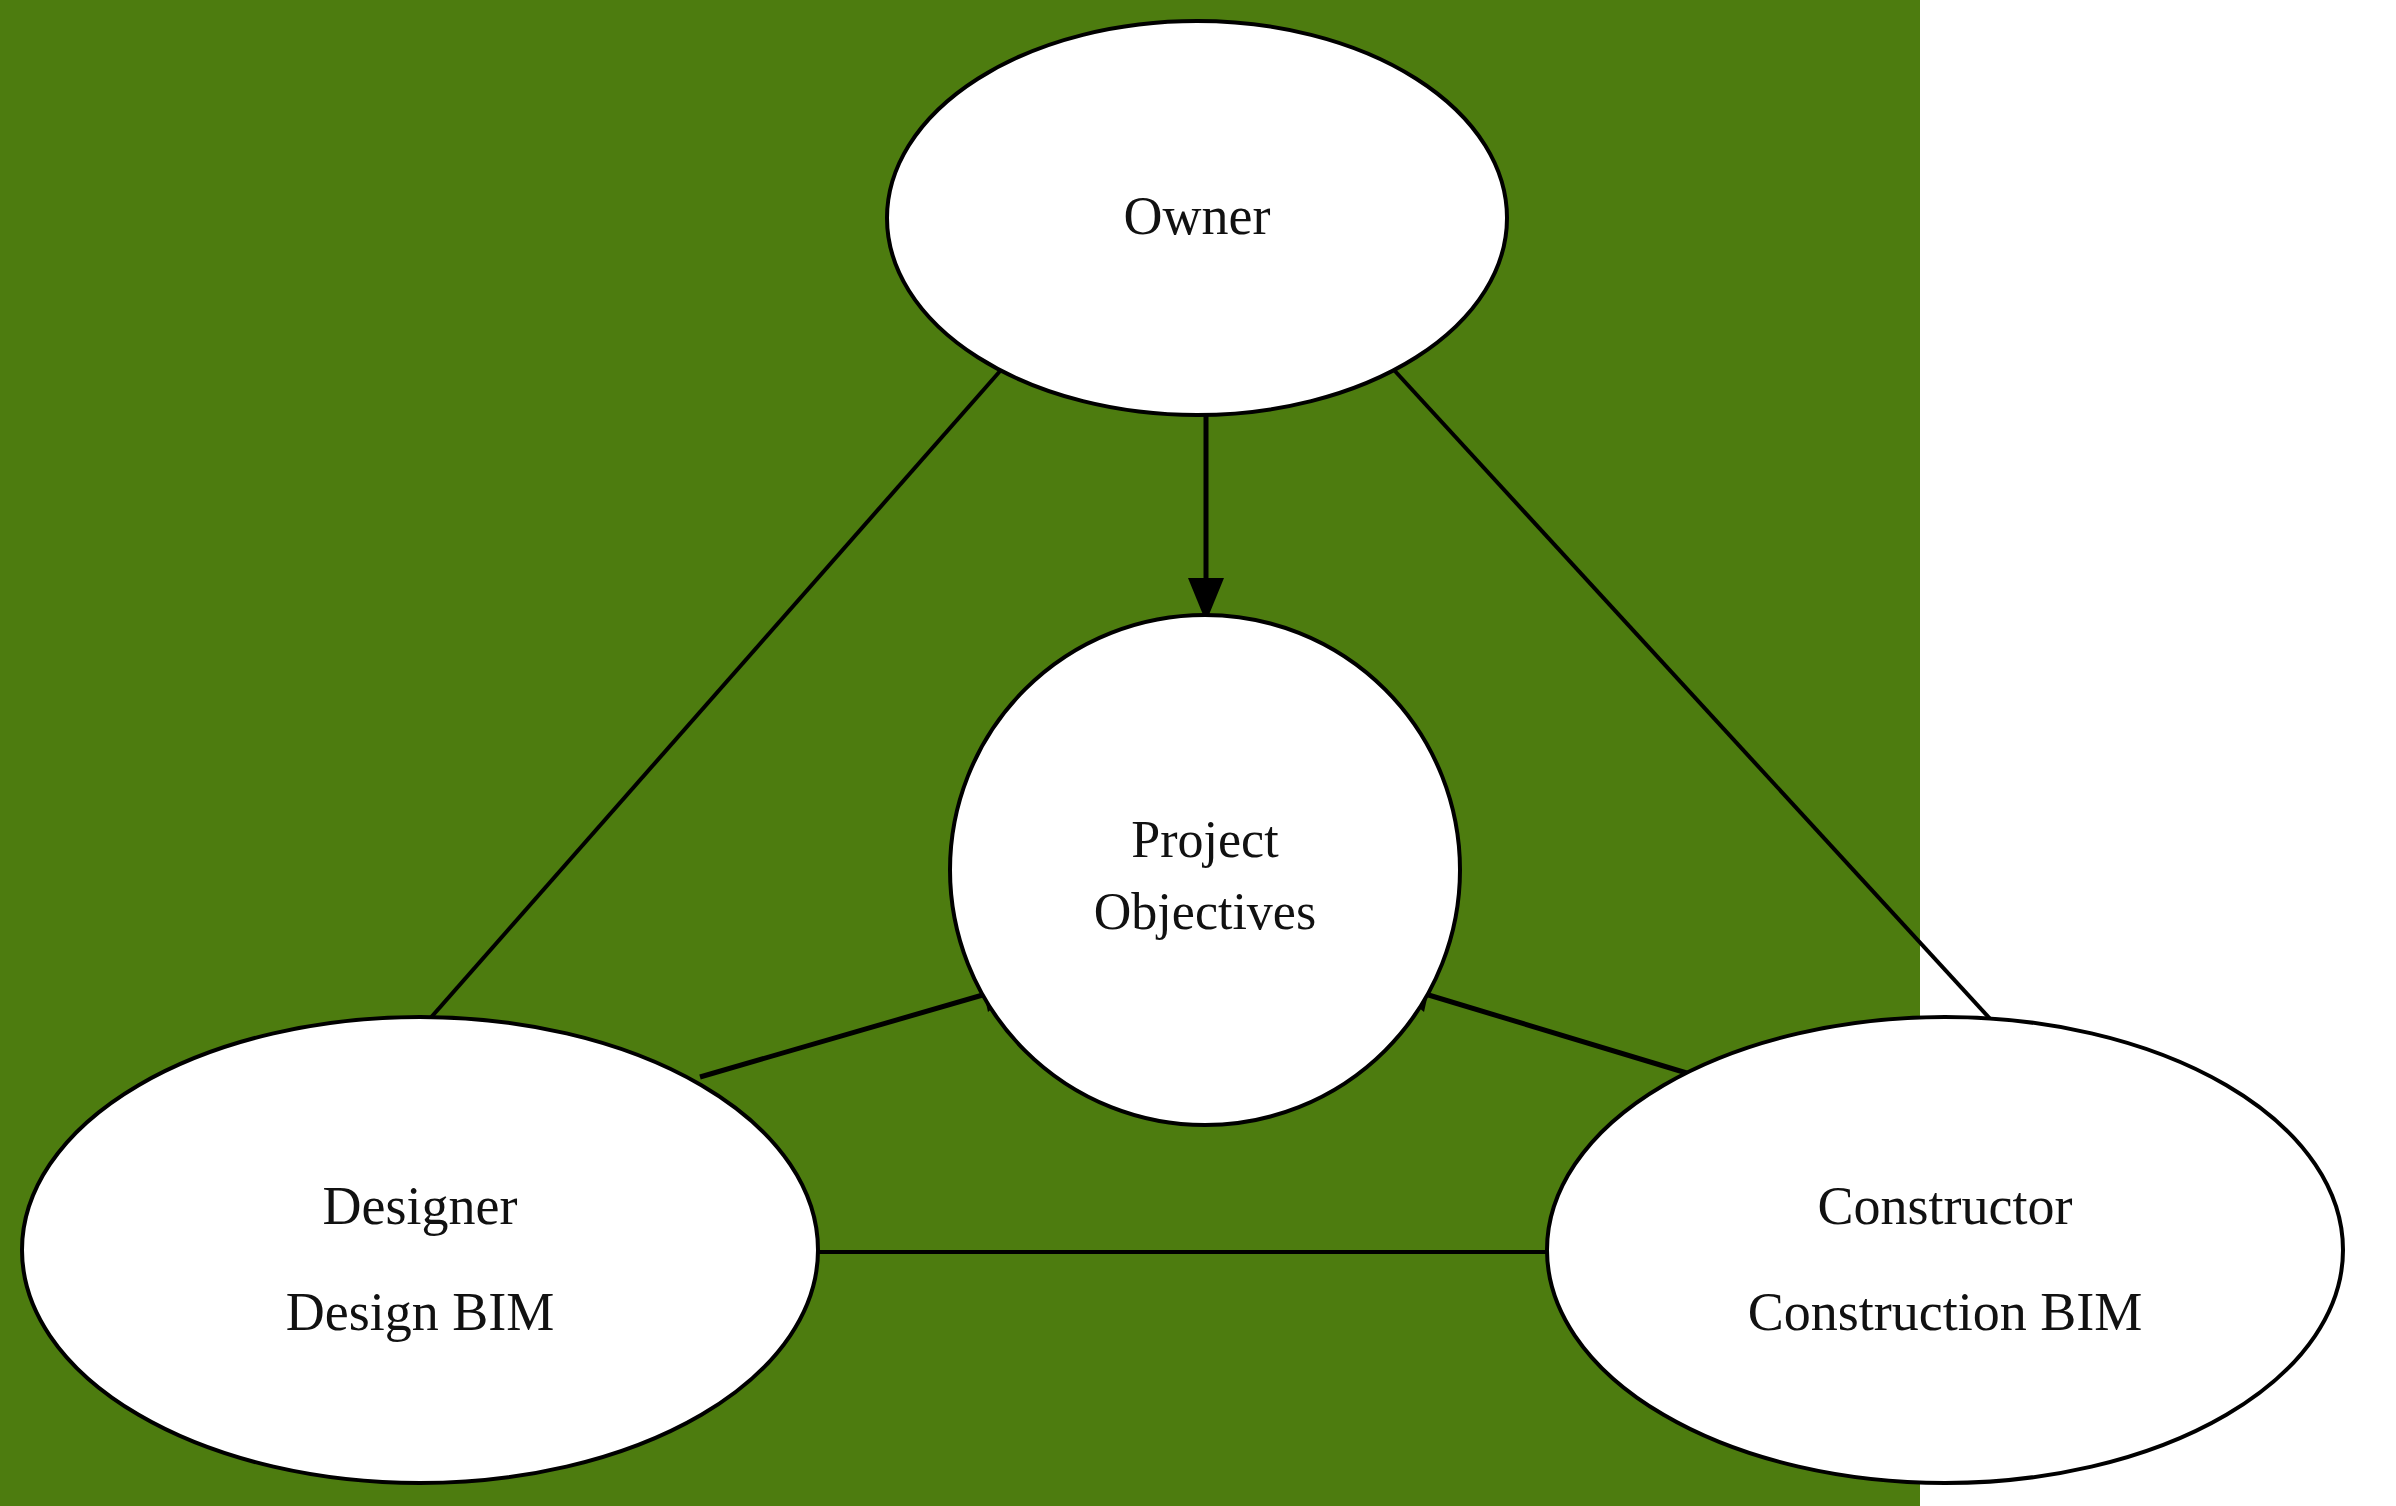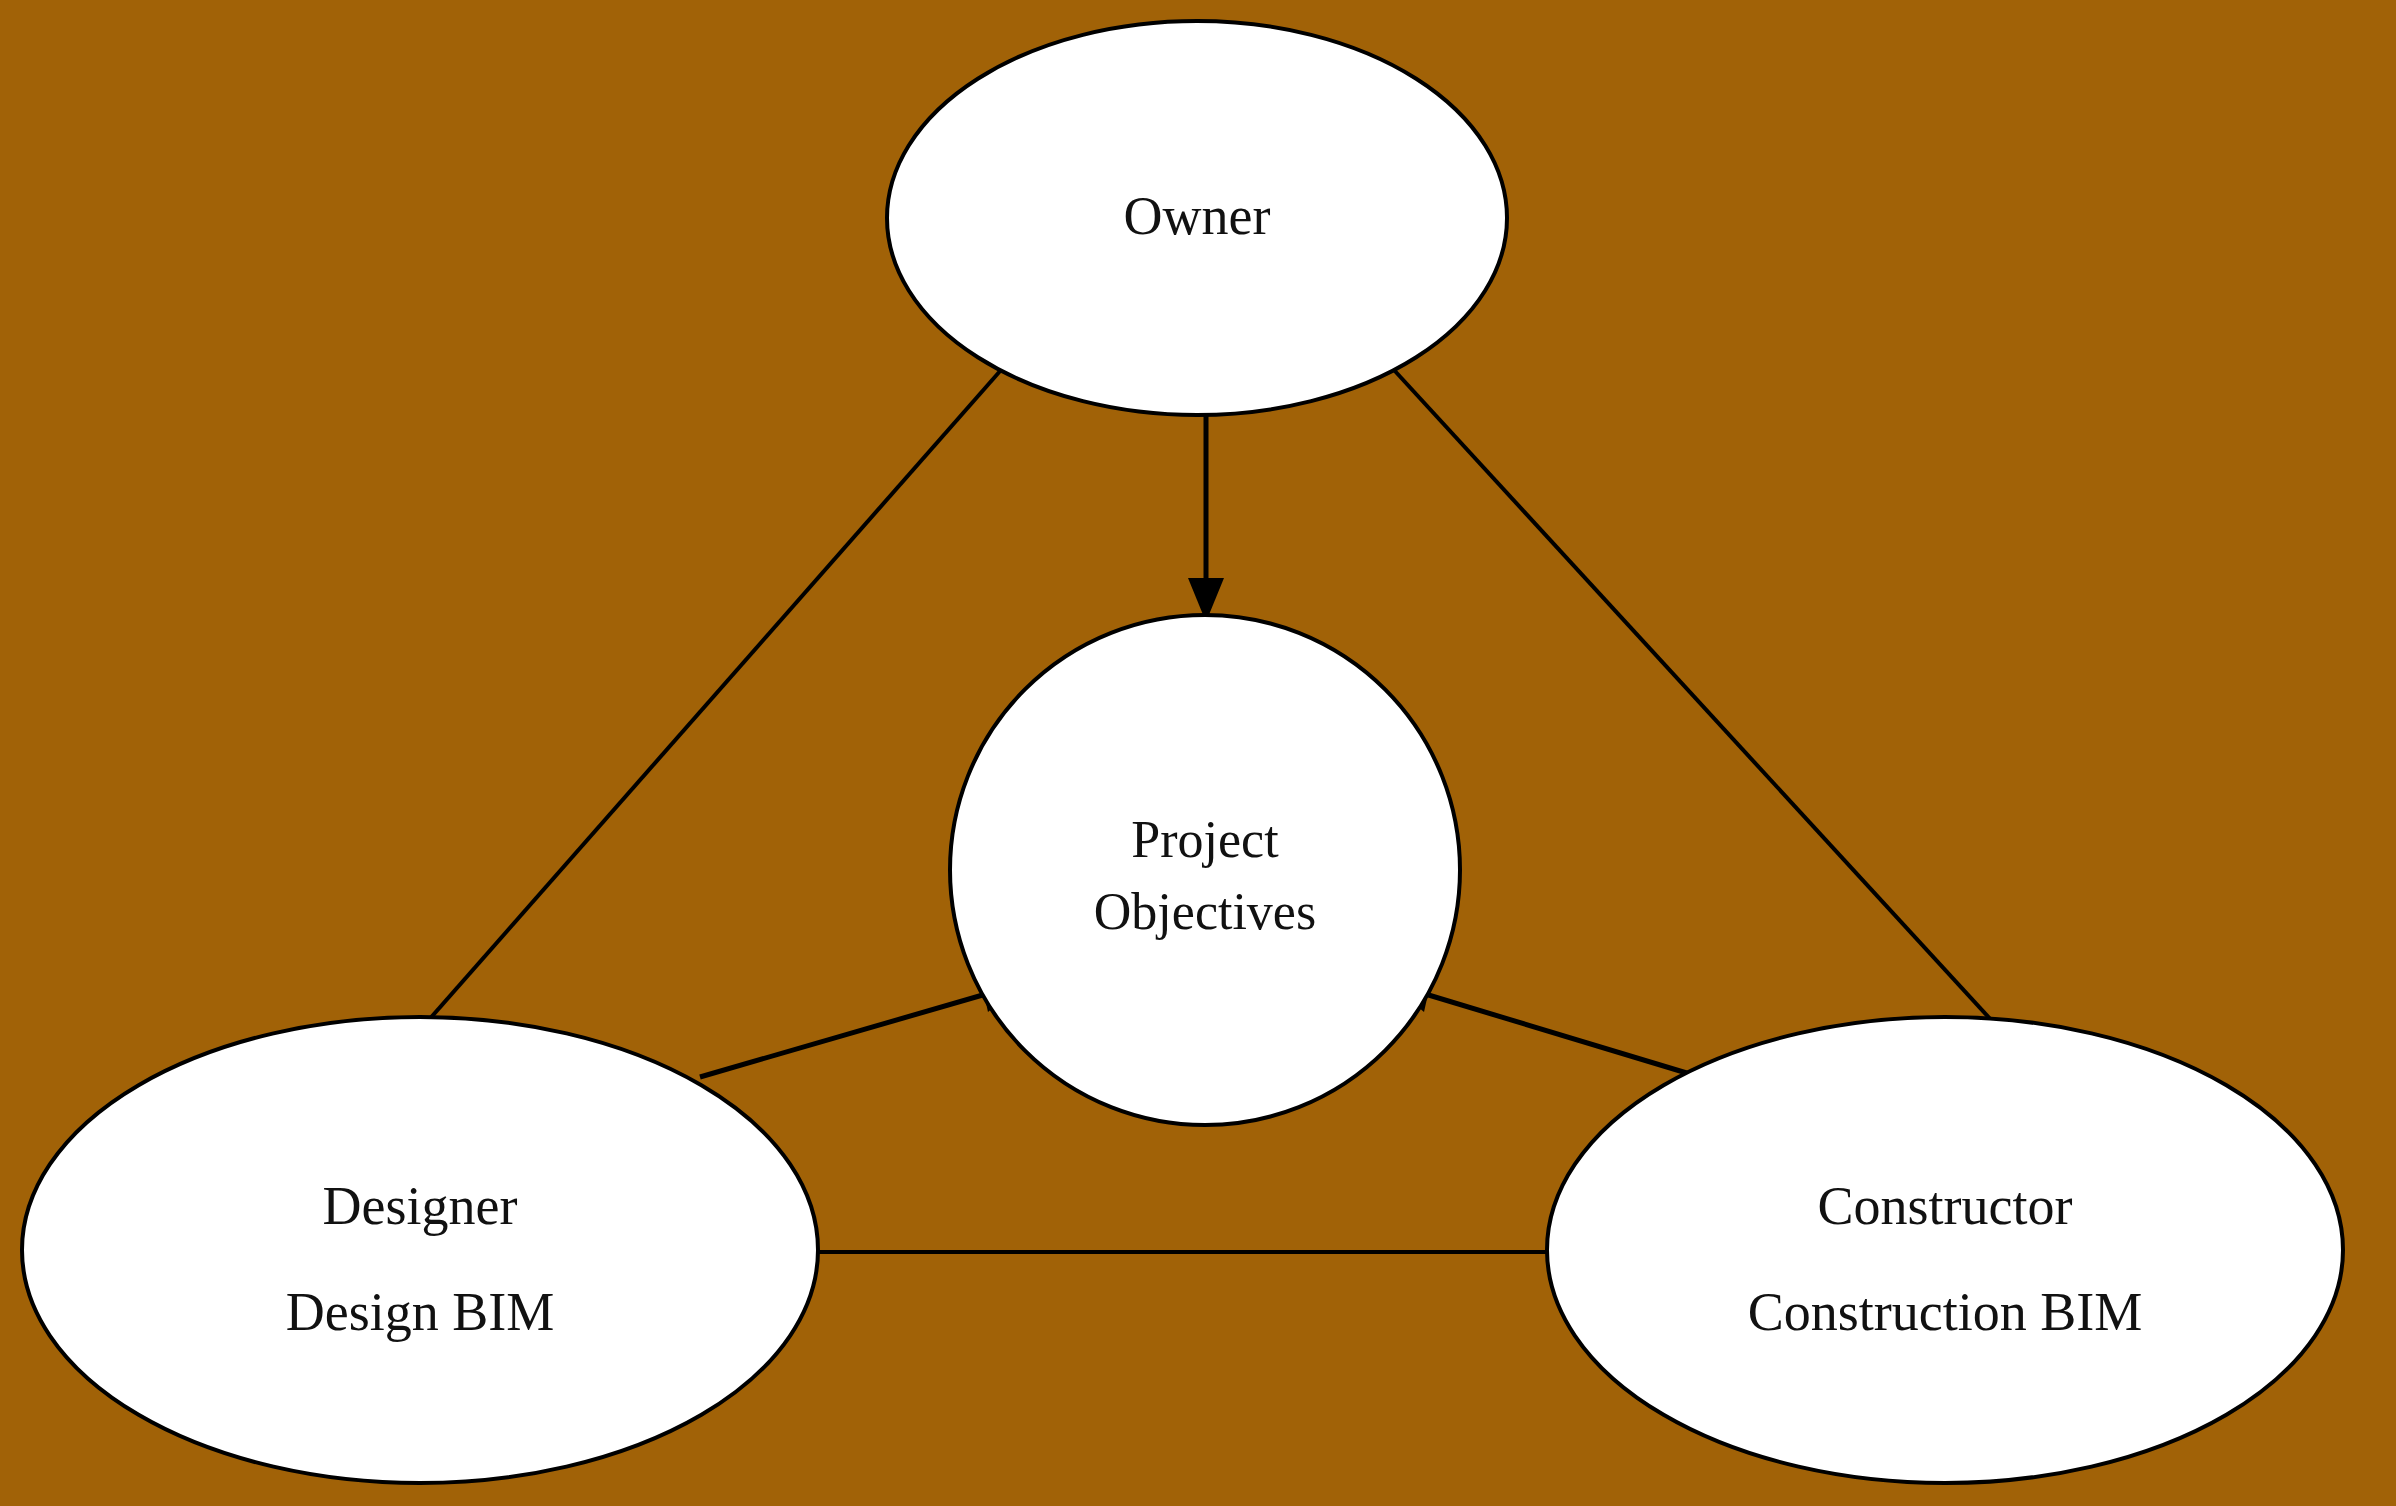--- a/index.html
+++ b/index.html
@@ -9,23 +9,23 @@
     background: #ffffff;
   }
   body {
     width: 2396px;
     height: 1506px;
     overflow: hidden;
     font-family: "Liberation Serif", "DejaVu Serif", serif;
   }
   #diagram-root {
     position: relative;
-    width: 2396px;
+    width: 1920px;
     height: 1506px;
-    background: #a16207;
+    background: #4d7c0f;
   }
   svg#diagram-svg {
     display: block;
     width: 2396px;
     height: 1506px;
   }
   .node-shape {
     fill: #ffffff;
     stroke: #000000;
     stroke-width: 4;

